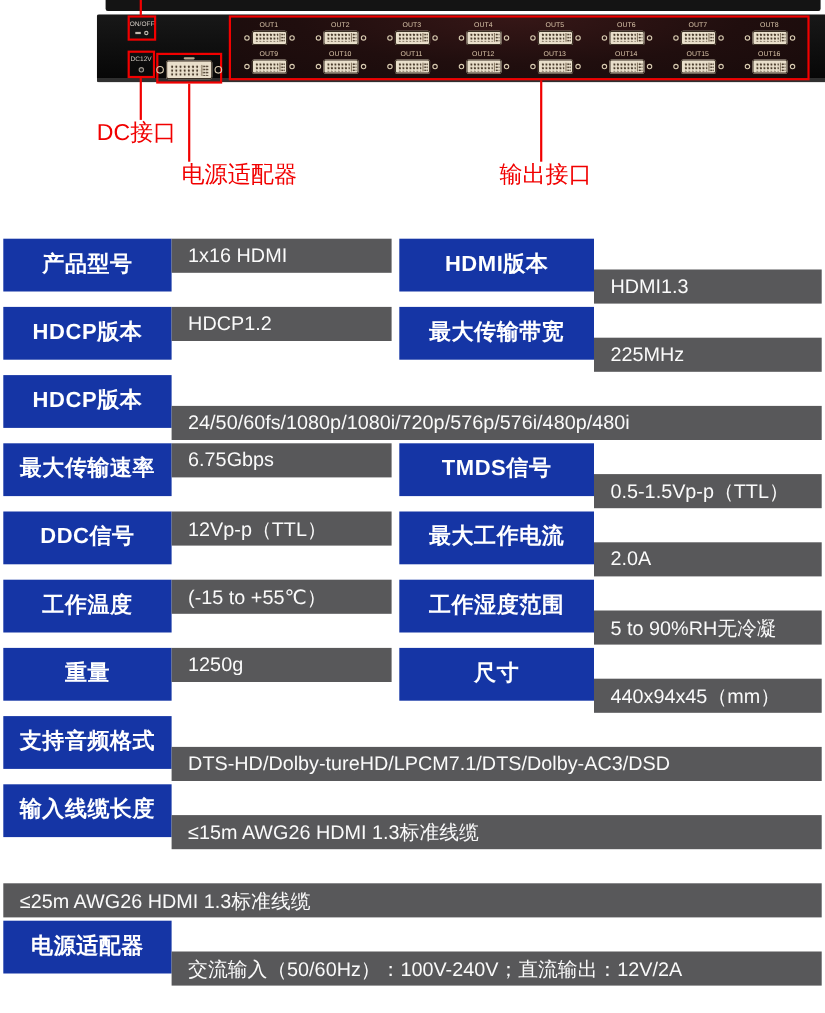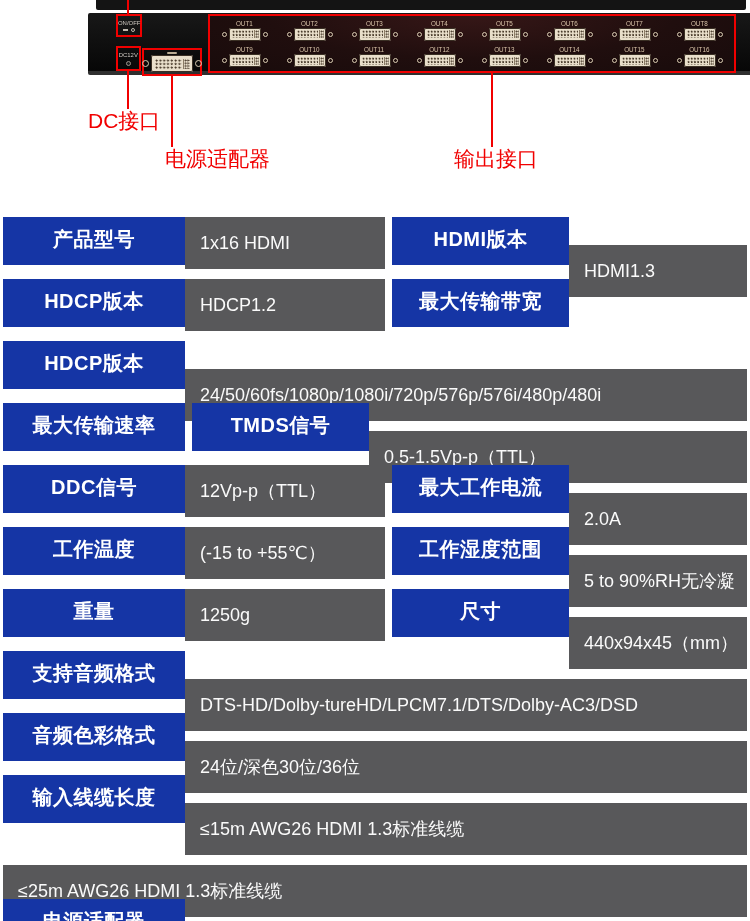--- a/index.html
+++ b/index.html
@@ -47,23 +47,23 @@
   .dvi-wrap.big .screw{width:7px;height:7px;border-width:1.8px;}
   .dvi-wrap.big .dvi-body{width:42px;height:17px;}
   .dvi-wrap.big .pins{left:4px;top:3.5px;width:27px;height:10px;background-size:3.8px 3.5px;}
   .dvi-wrap.big .ablock{right:3px;top:3.5px;width:7px;height:10px;}
 
   .ann-label{position:absolute;color:var(--red);font-size:21px;line-height:23px;font-weight:500;white-space:nowrap;}
 
   
   .specs{position:absolute;left:0;top:217px;width:750px;padding:0 3px;}
   .spec-row{display:flex;align-items:flex-start;height:44px;margin-bottom:18px;}
-  .lbl{flex:none;width:182px;height:48px;background:var(--blue);color:#fff;font-size:20px;font-weight:bold;letter-spacing:.5px;display:flex;align-items:center;justify-content:center;padding-bottom:4px;white-space:nowrap;}
+  .lbl{flex:none;width:153px;height:48px;background:var(--blue);color:#fff;font-size:20px;font-weight:bold;letter-spacing:.5px;display:flex;align-items:center;justify-content:center;padding-bottom:4px;white-space:nowrap;}
   .lbl.l2{width:177px;margin-left:7px;}
-  .val{height:52px;background:var(--gray);color:#fafafa;font-size:18px;display:flex;align-items:center;padding:0 8px 0 15px;white-space:nowrap;overflow:hidden;}
+  .val{height:31px;background:var(--gray);color:#fafafa;font-size:18px;display:flex;align-items:center;padding:0 8px 0 15px;white-space:nowrap;overflow:hidden;}
   .val.w1{flex:none;width:200px;}
   .val.grow{flex:1;margin-top:28px;}
 </style>
 </head>
 <body>
 
 <div class="stage">
 
   <div class="photo">
     <div class="top-strip"></div>
@@ -287,29 +287,31 @@
       <div class="lbl">产品型号</div>
       <div class="val w1">1x16 HDMI</div>
       <div class="lbl l2">HDMI版本</div>
       <div class="val grow">HDMI1.3</div>
     </div>
 
     <div class="spec-row">
       <div class="lbl">HDCP版本</div>
       <div class="val w1">HDCP1.2</div>
       <div class="lbl l2">最大传输带宽</div>
+      <div class="val grow">225MHz</div>
     </div>
 
     <div class="spec-row">
       <div class="lbl">HDCP版本</div>
       <div class="val grow">24/50/60fs/1080p/1080i/720p/576p/576i/480p/480i</div>
     </div>
 
     <div class="spec-row">
       <div class="lbl">最大传输速率</div>
+      <div class="val w1">6.75Gbps</div>
       <div class="lbl l2">TMDS信号</div>
       <div class="val grow">0.5-1.5Vp-p（TTL）</div>
     </div>
 
     <div class="spec-row">
       <div class="lbl">DDC信号</div>
       <div class="val w1">12Vp-p（TTL）</div>
       <div class="lbl l2">最大工作电流</div>
       <div class="val grow">2.0A</div>
     </div>
@@ -326,24 +328,20 @@
       <div class="val w1">1250g</div>
       <div class="lbl l2">尺寸</div>
       <div class="val grow">440x94x45（mm）</div>
     </div>
 
     <div class="spec-row">
       <div class="lbl">支持音频格式</div>
       <div class="val grow">DTS-HD/Dolby-tureHD/LPCM7.1/DTS/Dolby-AC3/DSD</div>
     </div>
 
-    <div class="spec-row">
-      <div class="lbl">音频色彩格式</div>
-      <div class="val grow">24位/深色30位/36位</div>
-    </div>
 
     <div class="spec-row">
       <div class="lbl">输入线缆长度</div>
       <div class="val grow">≤15m AWG26 HDMI 1.3标准线缆</div>
     </div>
 
     <div class="spec-row">
       <div class="val grow">≤25m AWG26 HDMI 1.3标准线缆</div>
     </div>
 

